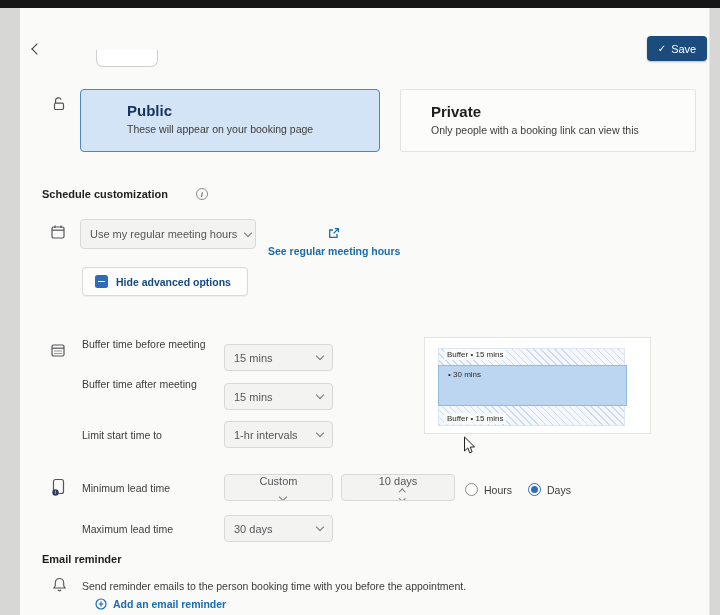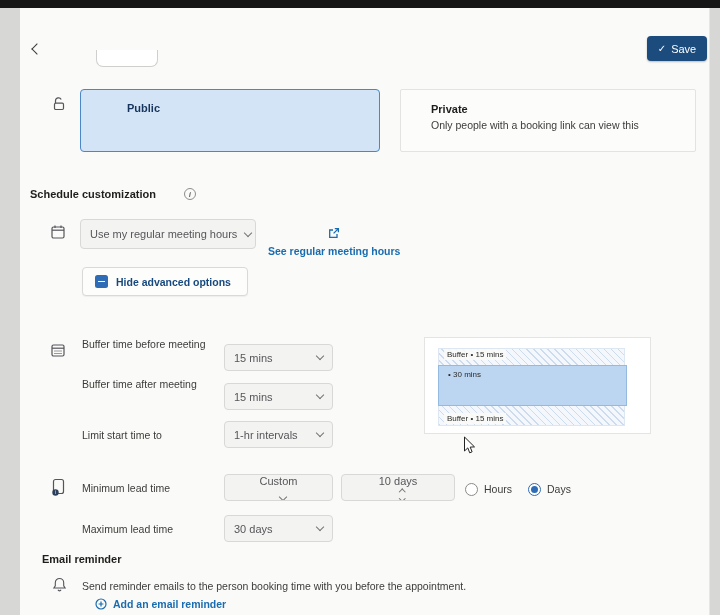--- a/index.html
+++ b/index.html
@@ -23,21 +23,21 @@
   .save{display:flex;align-items:center;justify-content:center;gap:5px;background:#1c4b7e;color:#fff;font-size:11px;border:none;border-radius:4px;cursor:pointer;box-shadow:0 1px 2px rgba(0,0,0,.25)}
   .save .check{font-size:10px;line-height:1}
 
   
   .cropped{background:#fff;border:1px solid #cfcfcd;border-top:none;border-radius:0 0 7px 7px}
 
   
   .card{border-radius:4px;cursor:pointer}
   .card.selected{background:#d4e4f7;border:1.5px solid #4a86c8}
   .card.plain{background:#fcfcfb;border:1px solid #e3e3e1;border-radius:2px}
-  .card-title{font-size:11px;font-weight:bold;color:#1e1e1c}
+  .card-title{font-size:15px;font-weight:bold;color:#1e1e1c}
   .card.selected .card-title{color:#17355c}
   .card-desc{font-size:10.5px;color:#3c3c3a;margin-top:4px}
 
   .section-heading{font-size:11px;font-weight:bold;color:#1e1e1c;display:flex;align-items:center;gap:6px}
   .info{width:12px;height:12px;border-radius:50%;border:1px solid #8d8d8b;color:#6e6e6c;font-size:8px;display:inline-flex;align-items:center;justify-content:center;font-style:italic;cursor:pointer}
 
   
   .dd{display:flex;align-items:center;justify-content:space-between;background:#f3f3f1;border:1px solid #d8d8d6;border-radius:4px;padding:0 9px;color:#56565a;font-size:11px;cursor:pointer;white-space:nowrap;overflow:hidden}
   .chev{width:6px;height:6px;border-right:1.4px solid #737371;border-bottom:1.4px solid #737371;transform:rotate(45deg);margin-top:-3px;flex:none;margin-left:8px}
 
@@ -57,21 +57,21 @@
   .meet{background:#bcd5f1;border:1px solid #94badf}
   .dlabel{font-size:8px;color:#2c2c2a;background:rgba(250,250,248,.85);padding:0 3px;line-height:11px;white-space:nowrap;position:absolute}
 
   
   .spin-arrows{display:flex;flex-direction:column;gap:3px;align-items:center;margin-left:8px}
   .chev-sm{width:4.5px;height:4.5px;border-right:1.3px solid #737371;border-bottom:1.3px solid #737371;cursor:pointer}
   .chev-sm.up{transform:rotate(-135deg)}
   .chev-sm.dn{transform:rotate(45deg);margin-top:-2px}
 
   
-  .radio-opt{display:flex;gap:6px;cursor:pointer}
+  .radio-opt{display:flex;align-items:center;gap:6px;cursor:pointer}
   .radio{width:13px;height:13px;border-radius:50%;border:1.5px solid #8a8a88;background:#fff;flex:none}
   .radio.sel{border-color:#2e6db5;display:flex;align-items:center;justify-content:center}
   .radio.sel::after{content:"";width:7px;height:7px;border-radius:50%;background:#2e6db5}
   .radio-label{font-size:10.5px;color:#3c3c3a}
 
   .icon{color:#5a5a58}
 </style>
 </head>
 <body>
 
@@ -91,28 +91,29 @@
 
 <span class="abs icon" style="left:51px;top:96px;">
   <svg width="16" height="16" viewBox="0 0 16 16">
       <path d="M4.5 7.2 V4.8 a3 3 0 0 1 5.7-1.3" fill="none" stroke="#55555a" stroke-width="1.2"></path>
       <rect x="3.5" y="7.2" width="9" height="6.3" rx="1.2" fill="none" stroke="#55555a" stroke-width="1.2"></rect>
     </svg>
 </span>
 
 <div class="abs card selected" style="left:80px;top:89px;width:300px;height:63px;padding:12px 12px 0 46px;">
   <div class="card-title">Public</div>
+  <div class="card-desc">These will appear on your booking page</div>
 </div>
 
 <div class="abs card plain" style="left:400px;top:89px;width:296px;height:63px;padding:13px 12px 0 30px;">
   <div class="card-title">Private</div>
   <div class="card-desc">Only people with a booking link can view this</div>
 </div>
 
-<div class="abs section-heading" style="left:30px;top:188px;gap:28px;">
+<div class="abs section-heading" style="left:42px;top:188px;gap:28px;">
   <span>Schedule customization</span>
   <span class="info">i</span>
 </div>
 
 <span class="abs icon" style="left:50px;top:224px;">
   <svg width="16" height="16" viewBox="0 0 16 16">
       <rect x="2" y="3" width="12" height="11" rx="1.5" fill="none" stroke="#55555a" stroke-width="1.2"></rect>
       <line x1="2" y1="6.2" x2="14" y2="6.2" stroke="#55555a" stroke-width="1.2"></line>
       <line x1="5" y1="1.5" x2="5" y2="4" stroke="#55555a" stroke-width="1.2"></line>
       <line x1="11" y1="1.5" x2="11" y2="4" stroke="#55555a" stroke-width="1.2"></line>

